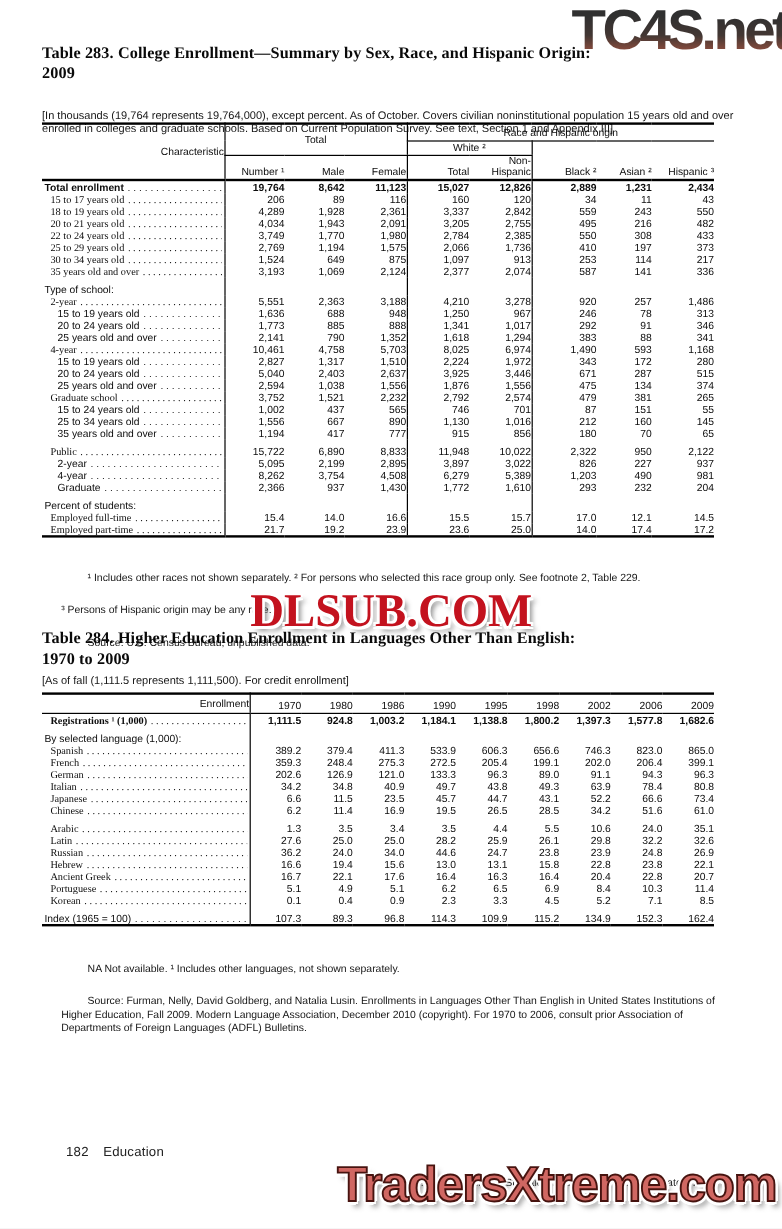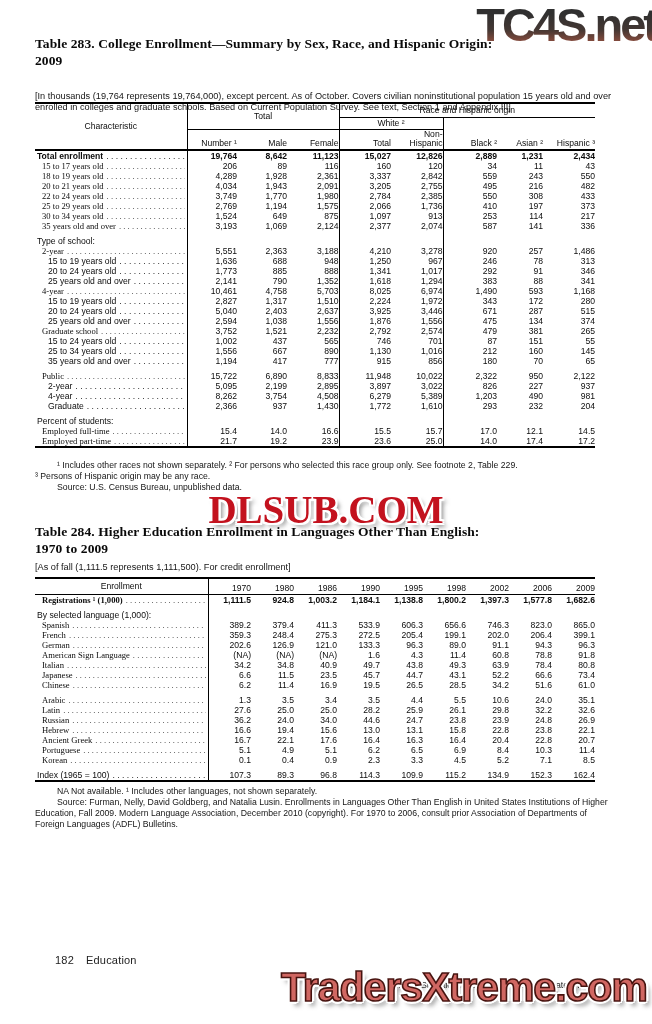--- a/index.html
+++ b/index.html
@@ -20,40 +20,40 @@
   }
   
   table.data{
     position:absolute; left:35px; border-collapse:collapse; table-layout:fixed;
     font-size:8.6px; color:#0c0c0c; border-top:2px solid #000;
   }
   table.data th{font-weight:normal; padding:0;}
   table.data td{padding:0;}
   th.grp{text-align:center; vertical-align:middle;}
   th.colh{text-align:right; padding:0 3px 2px 0; vertical-align:bottom; line-height:9.5px;}
-  th.charh{text-align:center; vertical-align:middle;}
+  th.charh{text-align:right; vertical-align:middle;}
   .bl{border-left:1px solid #000;}
   .tb{border-bottom:1px solid #000;}
   .hb{border-bottom:2px solid #000;}
   #t283 tbody td:nth-child(2), #t283 tbody td:nth-child(5), #t283 tbody td:nth-child(7){border-left:1px solid #000;}
   #t284 tbody td:nth-child(2){border-left:1px solid #000;}
   tbody tr:last-child td{border-bottom:2px solid #000;}
   td.lbl{white-space:nowrap; overflow:hidden;margin-top:29px;}
   td.lbl .cellflex{display:flex; align-items:baseline;}
   td.num{text-align:right; padding-right:3px; white-space:nowrap;}
   tr{height:10px; line-height:10px;}
   tr.gap td{padding-top:5px;}
   tr.bold{font-weight:bold;}
   .ind0 .cellflex{padding-left:2px;} .ind1 .cellflex{padding-left:7px;font-family:Liberation Serif, serif;} .ind2 .cellflex{padding-left:13px;}
   .dots{flex:1; overflow:hidden; white-space:nowrap; margin:0 2px 0 3px; font-weight:normal; color:#222;}
   .dots::after{content:". . . . . . . . . . . . . . . . . . . . . . . . . . . . . . . . . . . . . .";}
   #t283 thead tr.rA{height:14px;} #t283 thead tr.rB{height:12px;}
   
   .fnblock{position:absolute; left:35px; width:580px; font-size:8.7px; line-height:11px; color:#151515;}
-  .fnblock p{margin:0;}
+  .fnblock p{margin:16px;}
   .fn-ind{text-indent:22px;}
   
   #footer-left{position:absolute; left:55px; top:954px; font-size:11px; color:#222; letter-spacing:.2px;}
   #footer-left .pgnum{margin-right:12px;}
   #footer-source{position:absolute; left:35px; top:980px; width:562px; text-align:right; font-size:8.8px; color:#222;}
   
   #wm-top{
     position:absolute; top:2px; right:-4px; z-index:5;
     font-size:47px; font-weight:900; letter-spacing:-3px; line-height:46px;
     font-family:"Liberation Sans", sans-serif;
@@ -695,37 +695,20 @@
           <td class="num">133.3</td>
           <td class="num">96.3</td>
           <td class="num">89.0</td>
           <td class="num">91.1</td>
           <td class="num">94.3</td>
           <td class="num">96.3</td>
         </tr>
         <tr>
           <td class="lbl ind1">
             <span class="cellflex">
-              <span>American Sign Language</span>
-              <span class="dots"></span>
-            </span>
-          </td>
-          <td class="num">(NA)</td>
-          <td class="num">(NA)</td>
-          <td class="num">(NA)</td>
-          <td class="num">1.6</td>
-          <td class="num">4.3</td>
-          <td class="num">11.4</td>
-          <td class="num">60.8</td>
-          <td class="num">78.8</td>
-          <td class="num">91.8</td>
-        </tr>
-        <tr>
-          <td class="lbl ind1">
-            <span class="cellflex">
               <span>Italian</span>
               <span class="dots"></span>
             </span>
           </td>
           <td class="num">34.2</td>
           <td class="num">34.8</td>
           <td class="num">40.9</td>
           <td class="num">49.7</td>
           <td class="num">43.8</td>
           <td class="num">49.3</td>

